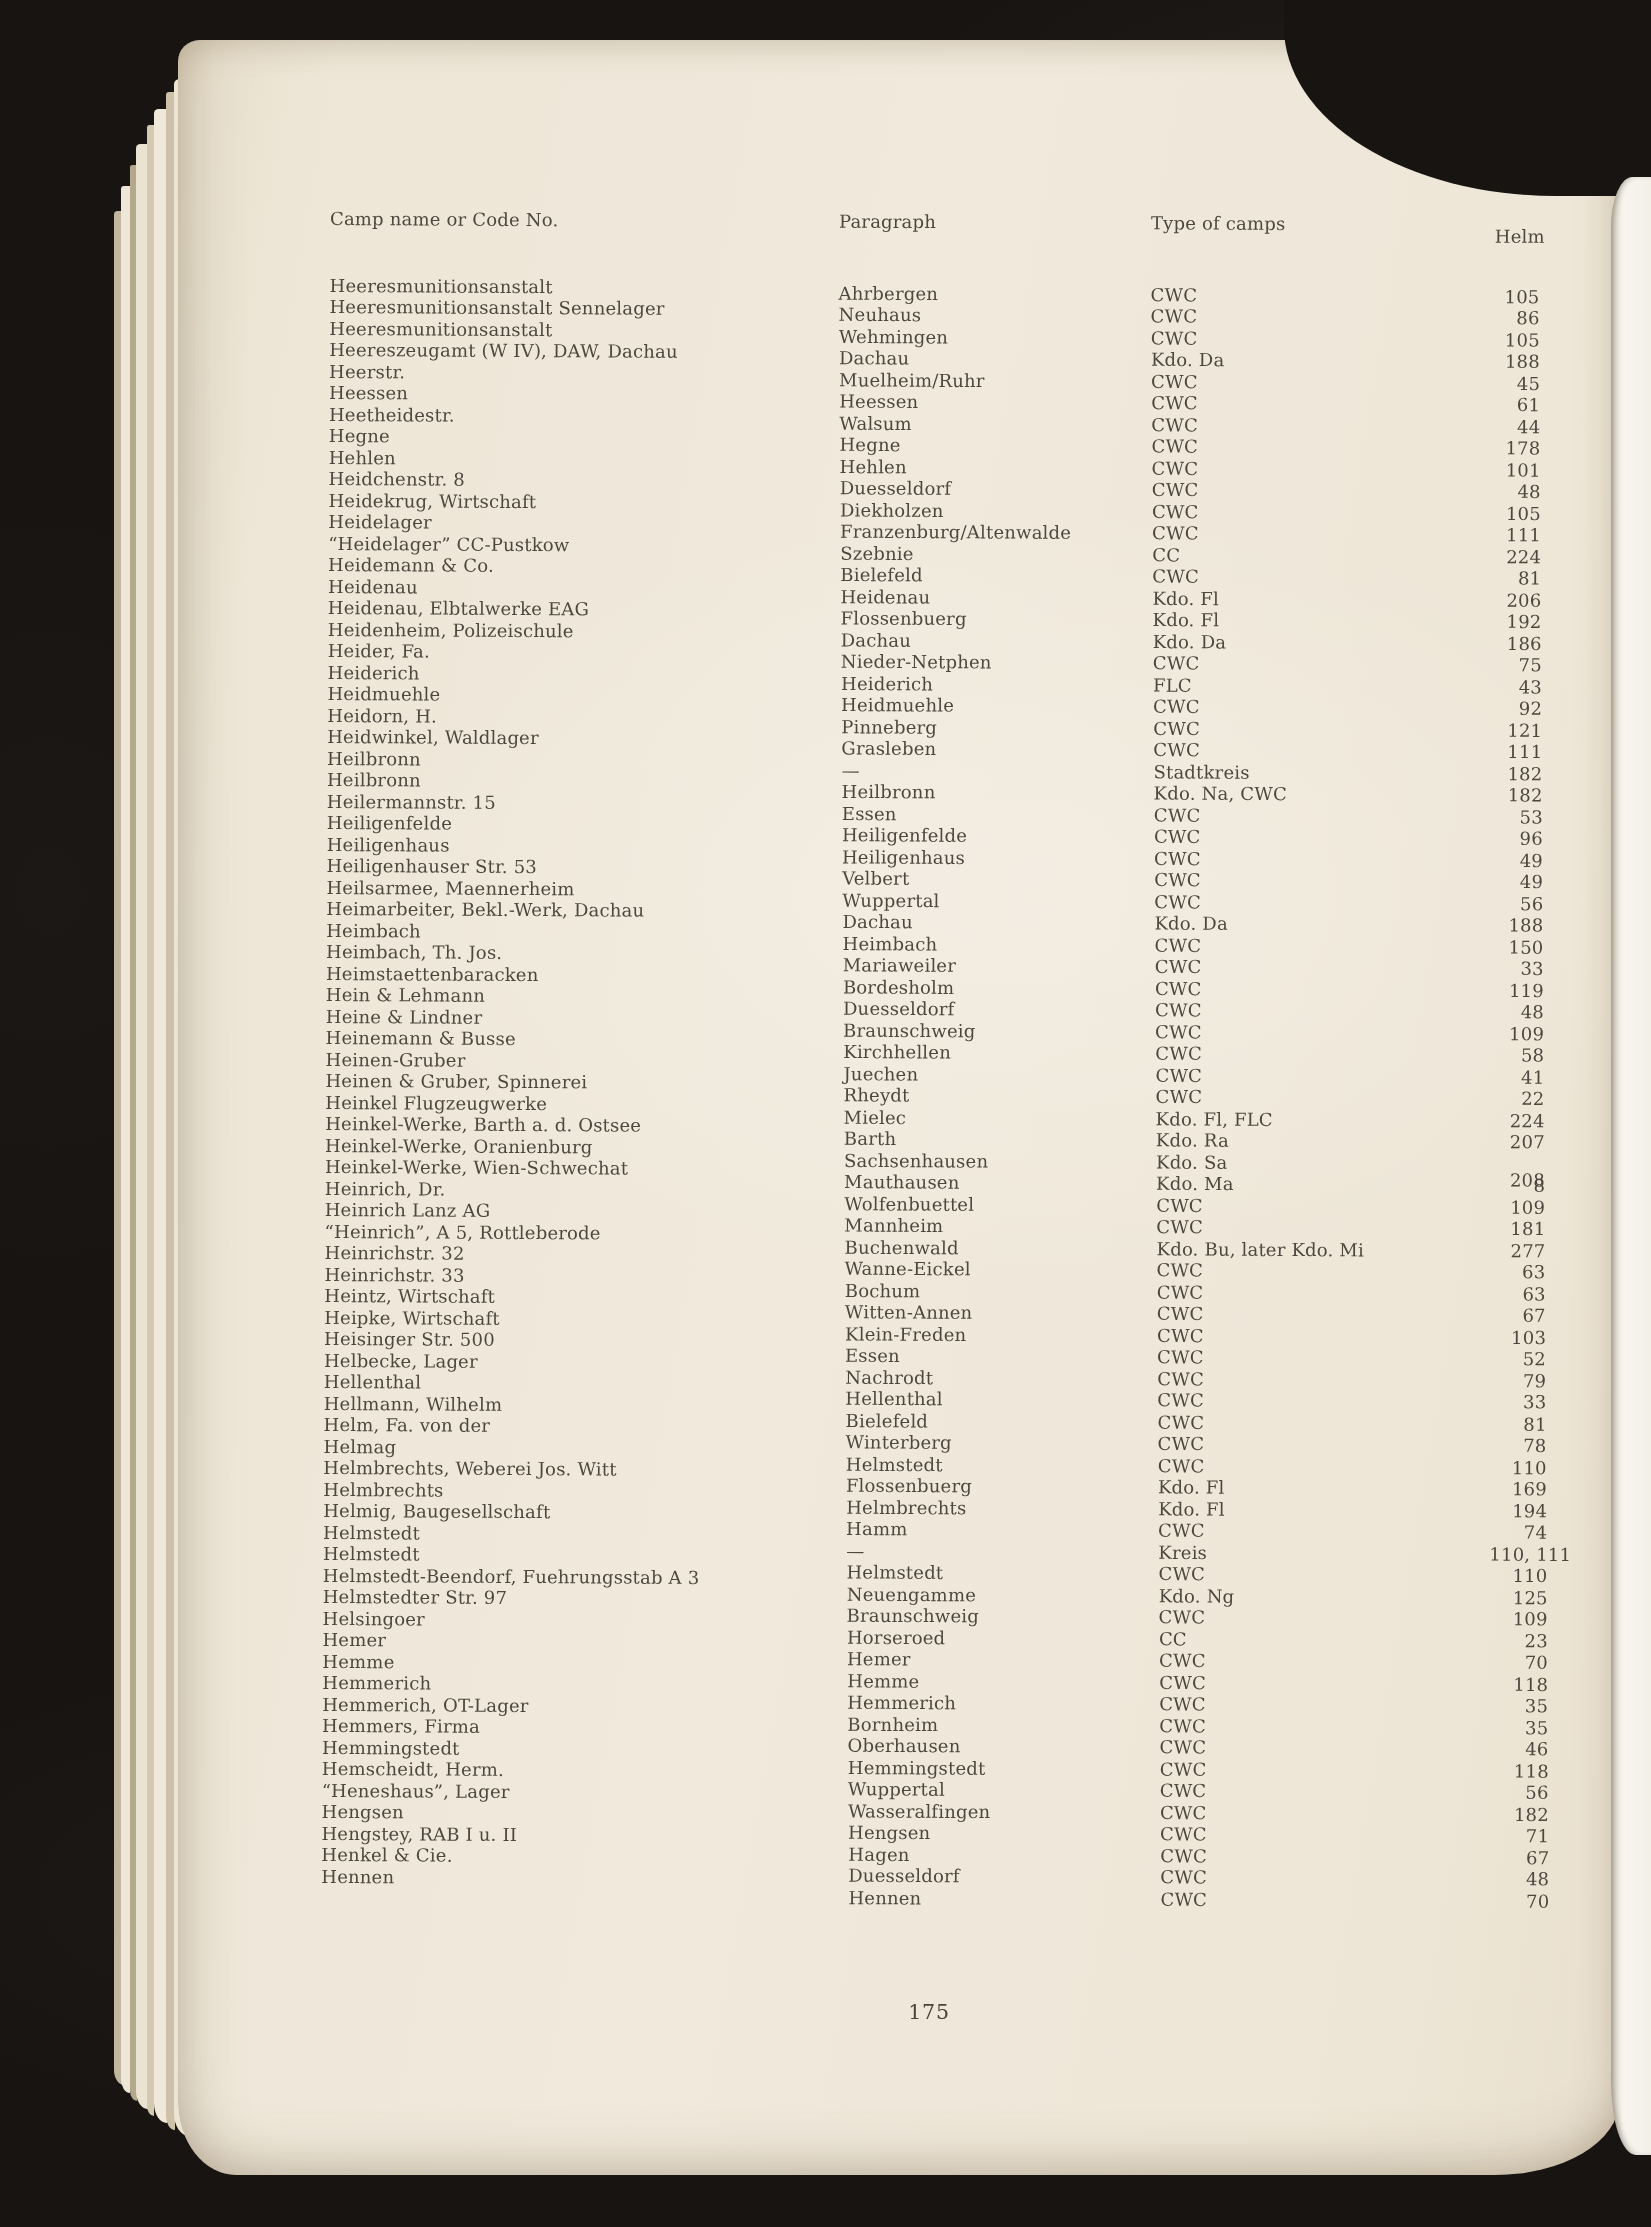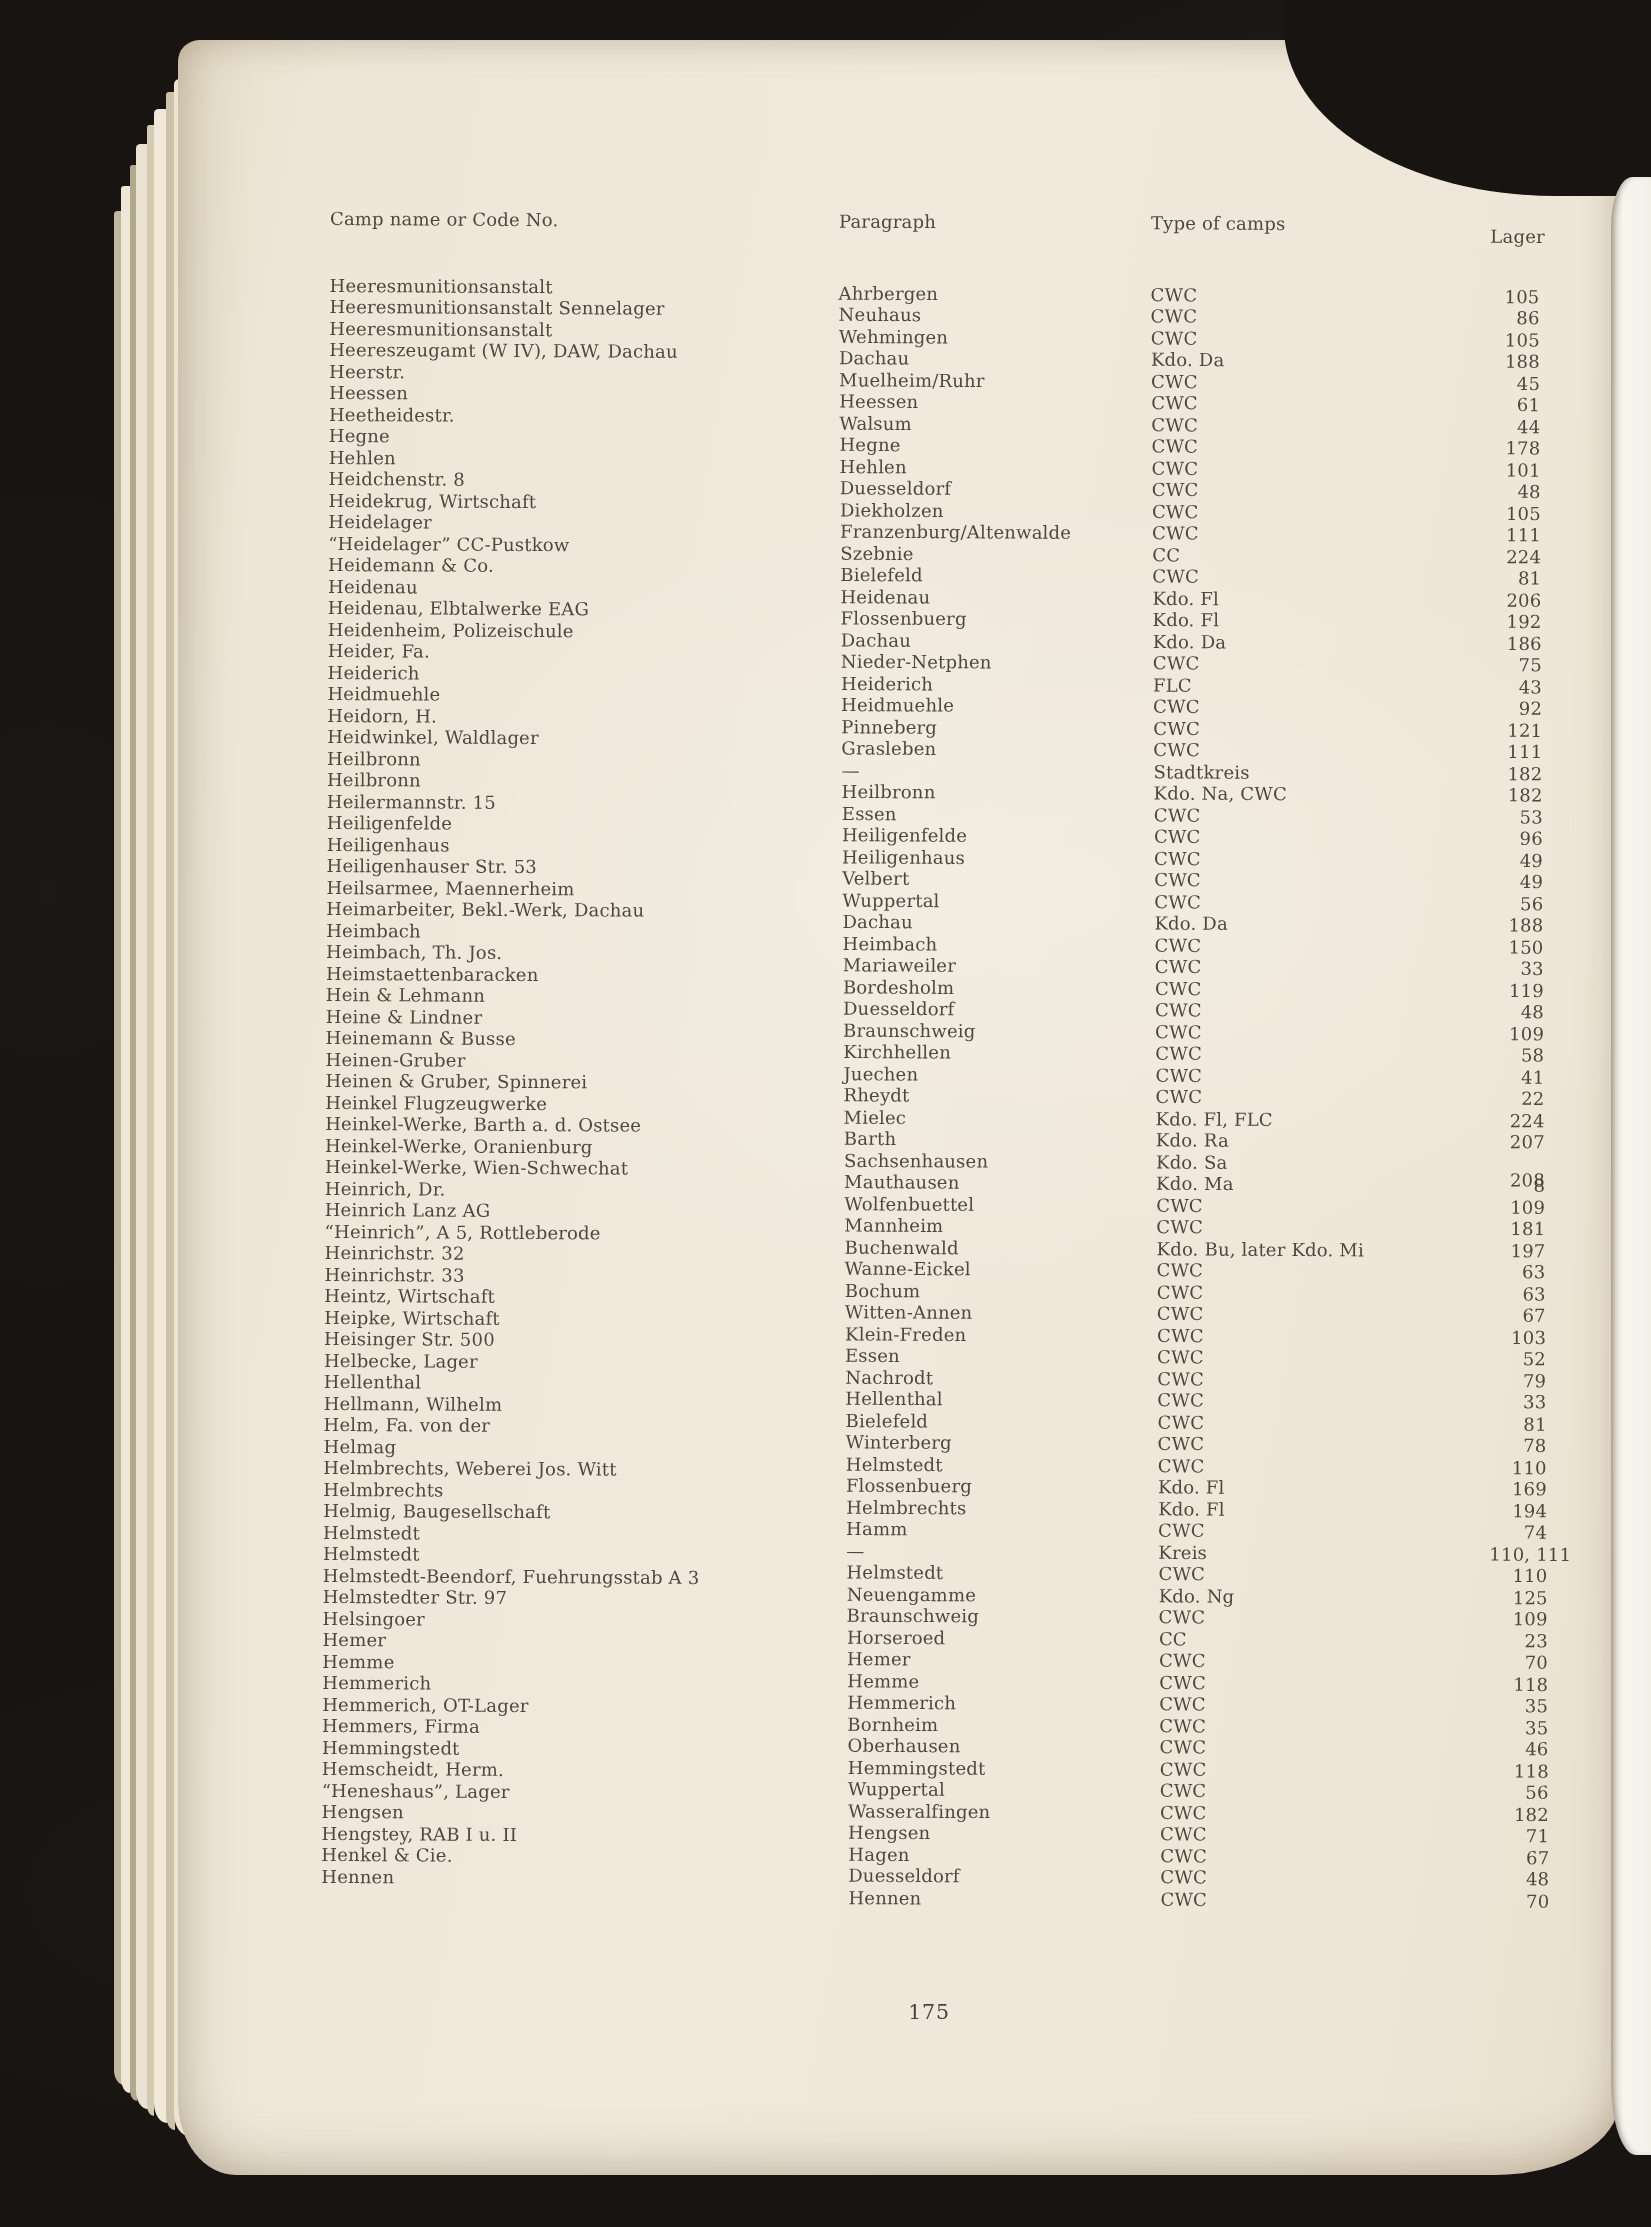--- a/index.html
+++ b/index.html
@@ -119,21 +119,21 @@
   <div class="sheet s9"></div>
 </div>
 
 <div class="book-page"></div>
 
 <div class="content">
   <div class="thead">
     <span class="h-name">Camp name or Code No.</span>
     <span class="h-para">Paragraph</span>
     <span class="h-type">Type of camps</span>
-    <span class="h-page">Lager</span>
+    <span class="h-page">Helm</span>
   </div>
   <div class="tbody">
       <div class="row">
         <span class="cell c-name">Heeresmunitionsanstalt</span>
         <span class="cell c-para" style="transform: translate(0px, 5px);">Ahrbergen</span>
         <span class="cell c-type" style="transform: translate(0px, 5px);">CWC</span>
         <span class="cell c-page" style="transform: translate(0px, 5px);">105</span>
       </div>
       <div class="row">
         <span class="cell c-name">Heeresmunitionsanstalt Sennelager</span>
@@ -390,21 +390,21 @@
       <div class="row">
         <span class="cell c-name">Heinrich Lanz AG</span>
         <span class="cell c-para" style="transform: translate(10.7px, 12.8px);">Mannheim</span>
         <span class="cell c-type" style="transform: translate(10.7px, 12.8px);">CWC</span>
         <span class="cell c-page" style="transform: translate(10.7px, 12.8px);">181</span>
       </div>
       <div class="row">
         <span class="cell c-name">“Heinrich”, A 5, Rottleberode</span>
         <span class="cell c-para" style="transform: translate(11px, 13px);">Buchenwald</span>
         <span class="cell c-type" style="transform: translate(11px, 13px);">Kdo. Bu, later Kdo. Mi</span>
-        <span class="cell c-page" style="transform: translate(11px, 13px);">197</span>
+        <span class="cell c-page" style="transform: translate(11px, 13px);">277</span>
       </div>
       <div class="row">
         <span class="cell c-name">Heinrichstr. 32</span>
         <span class="cell c-para" style="transform: translate(11px, 13px);">Wanne-Eickel</span>
         <span class="cell c-type" style="transform: translate(11px, 13px);">CWC</span>
         <span class="cell c-page" style="transform: translate(11px, 13px);">63</span>
       </div>
       <div class="row">
         <span class="cell c-name">Heinrichstr. 33</span>
         <span class="cell c-para" style="transform: translate(11.4px, 13.3px);">Bochum</span>

